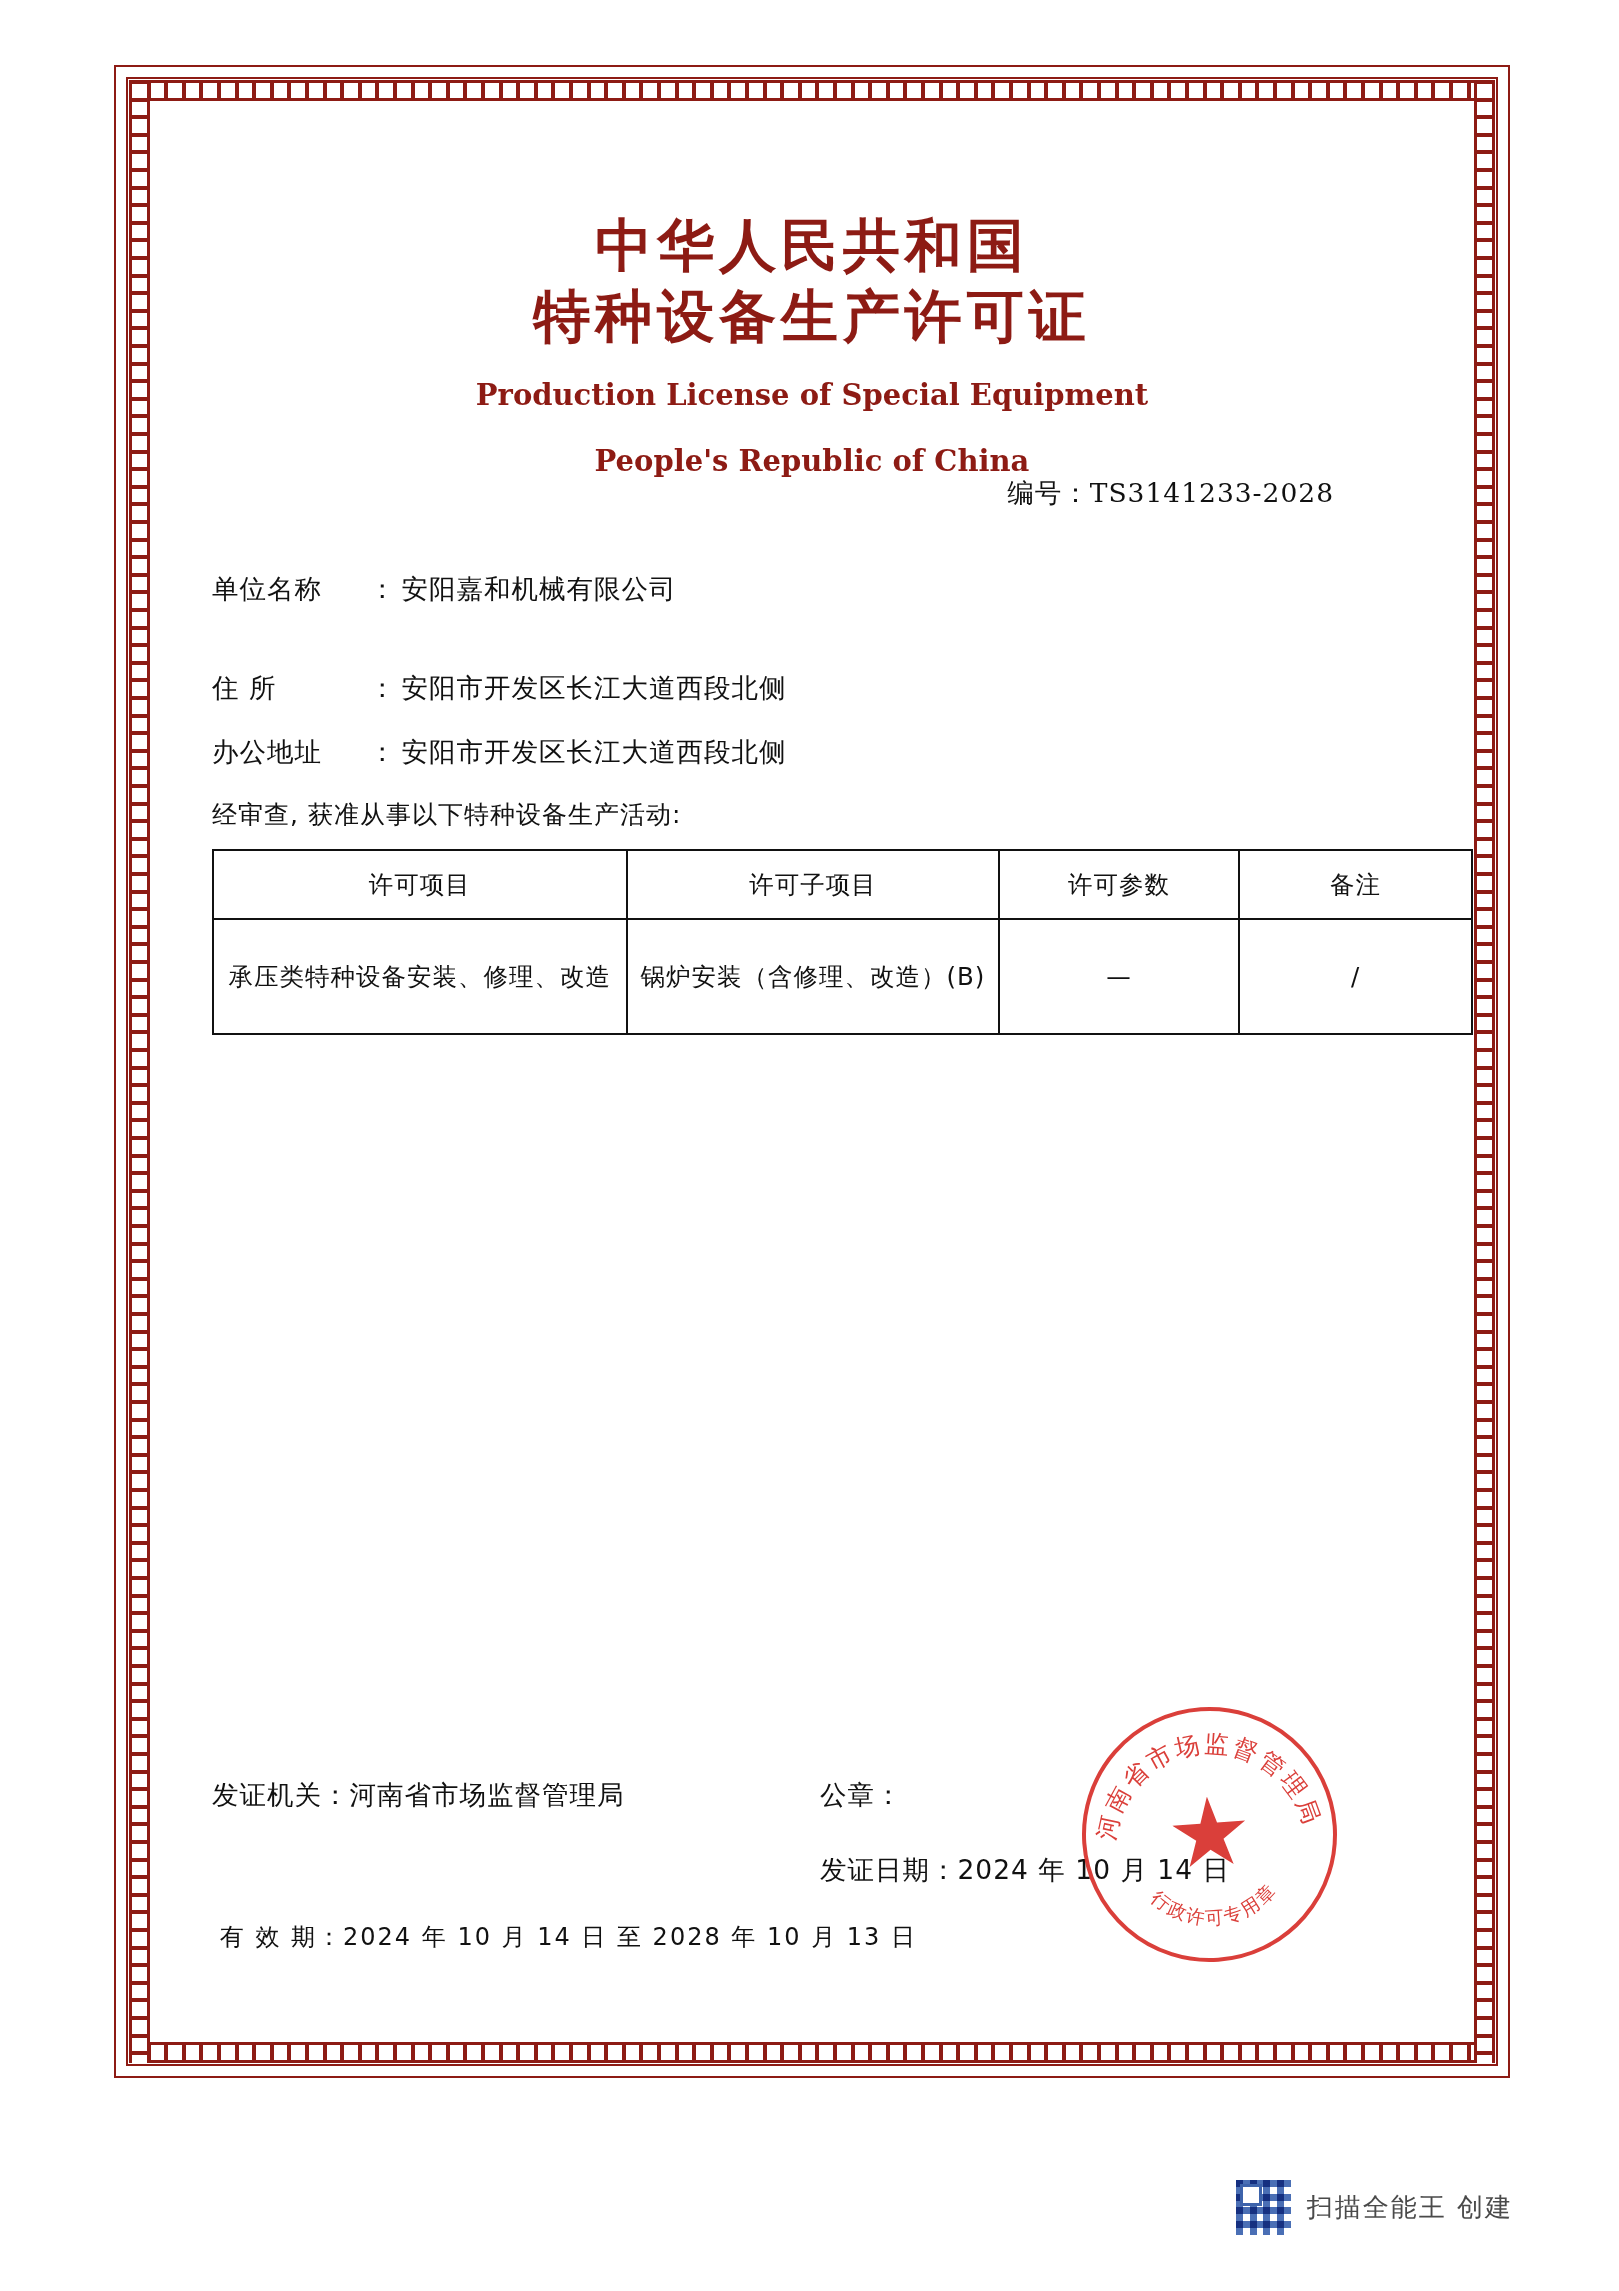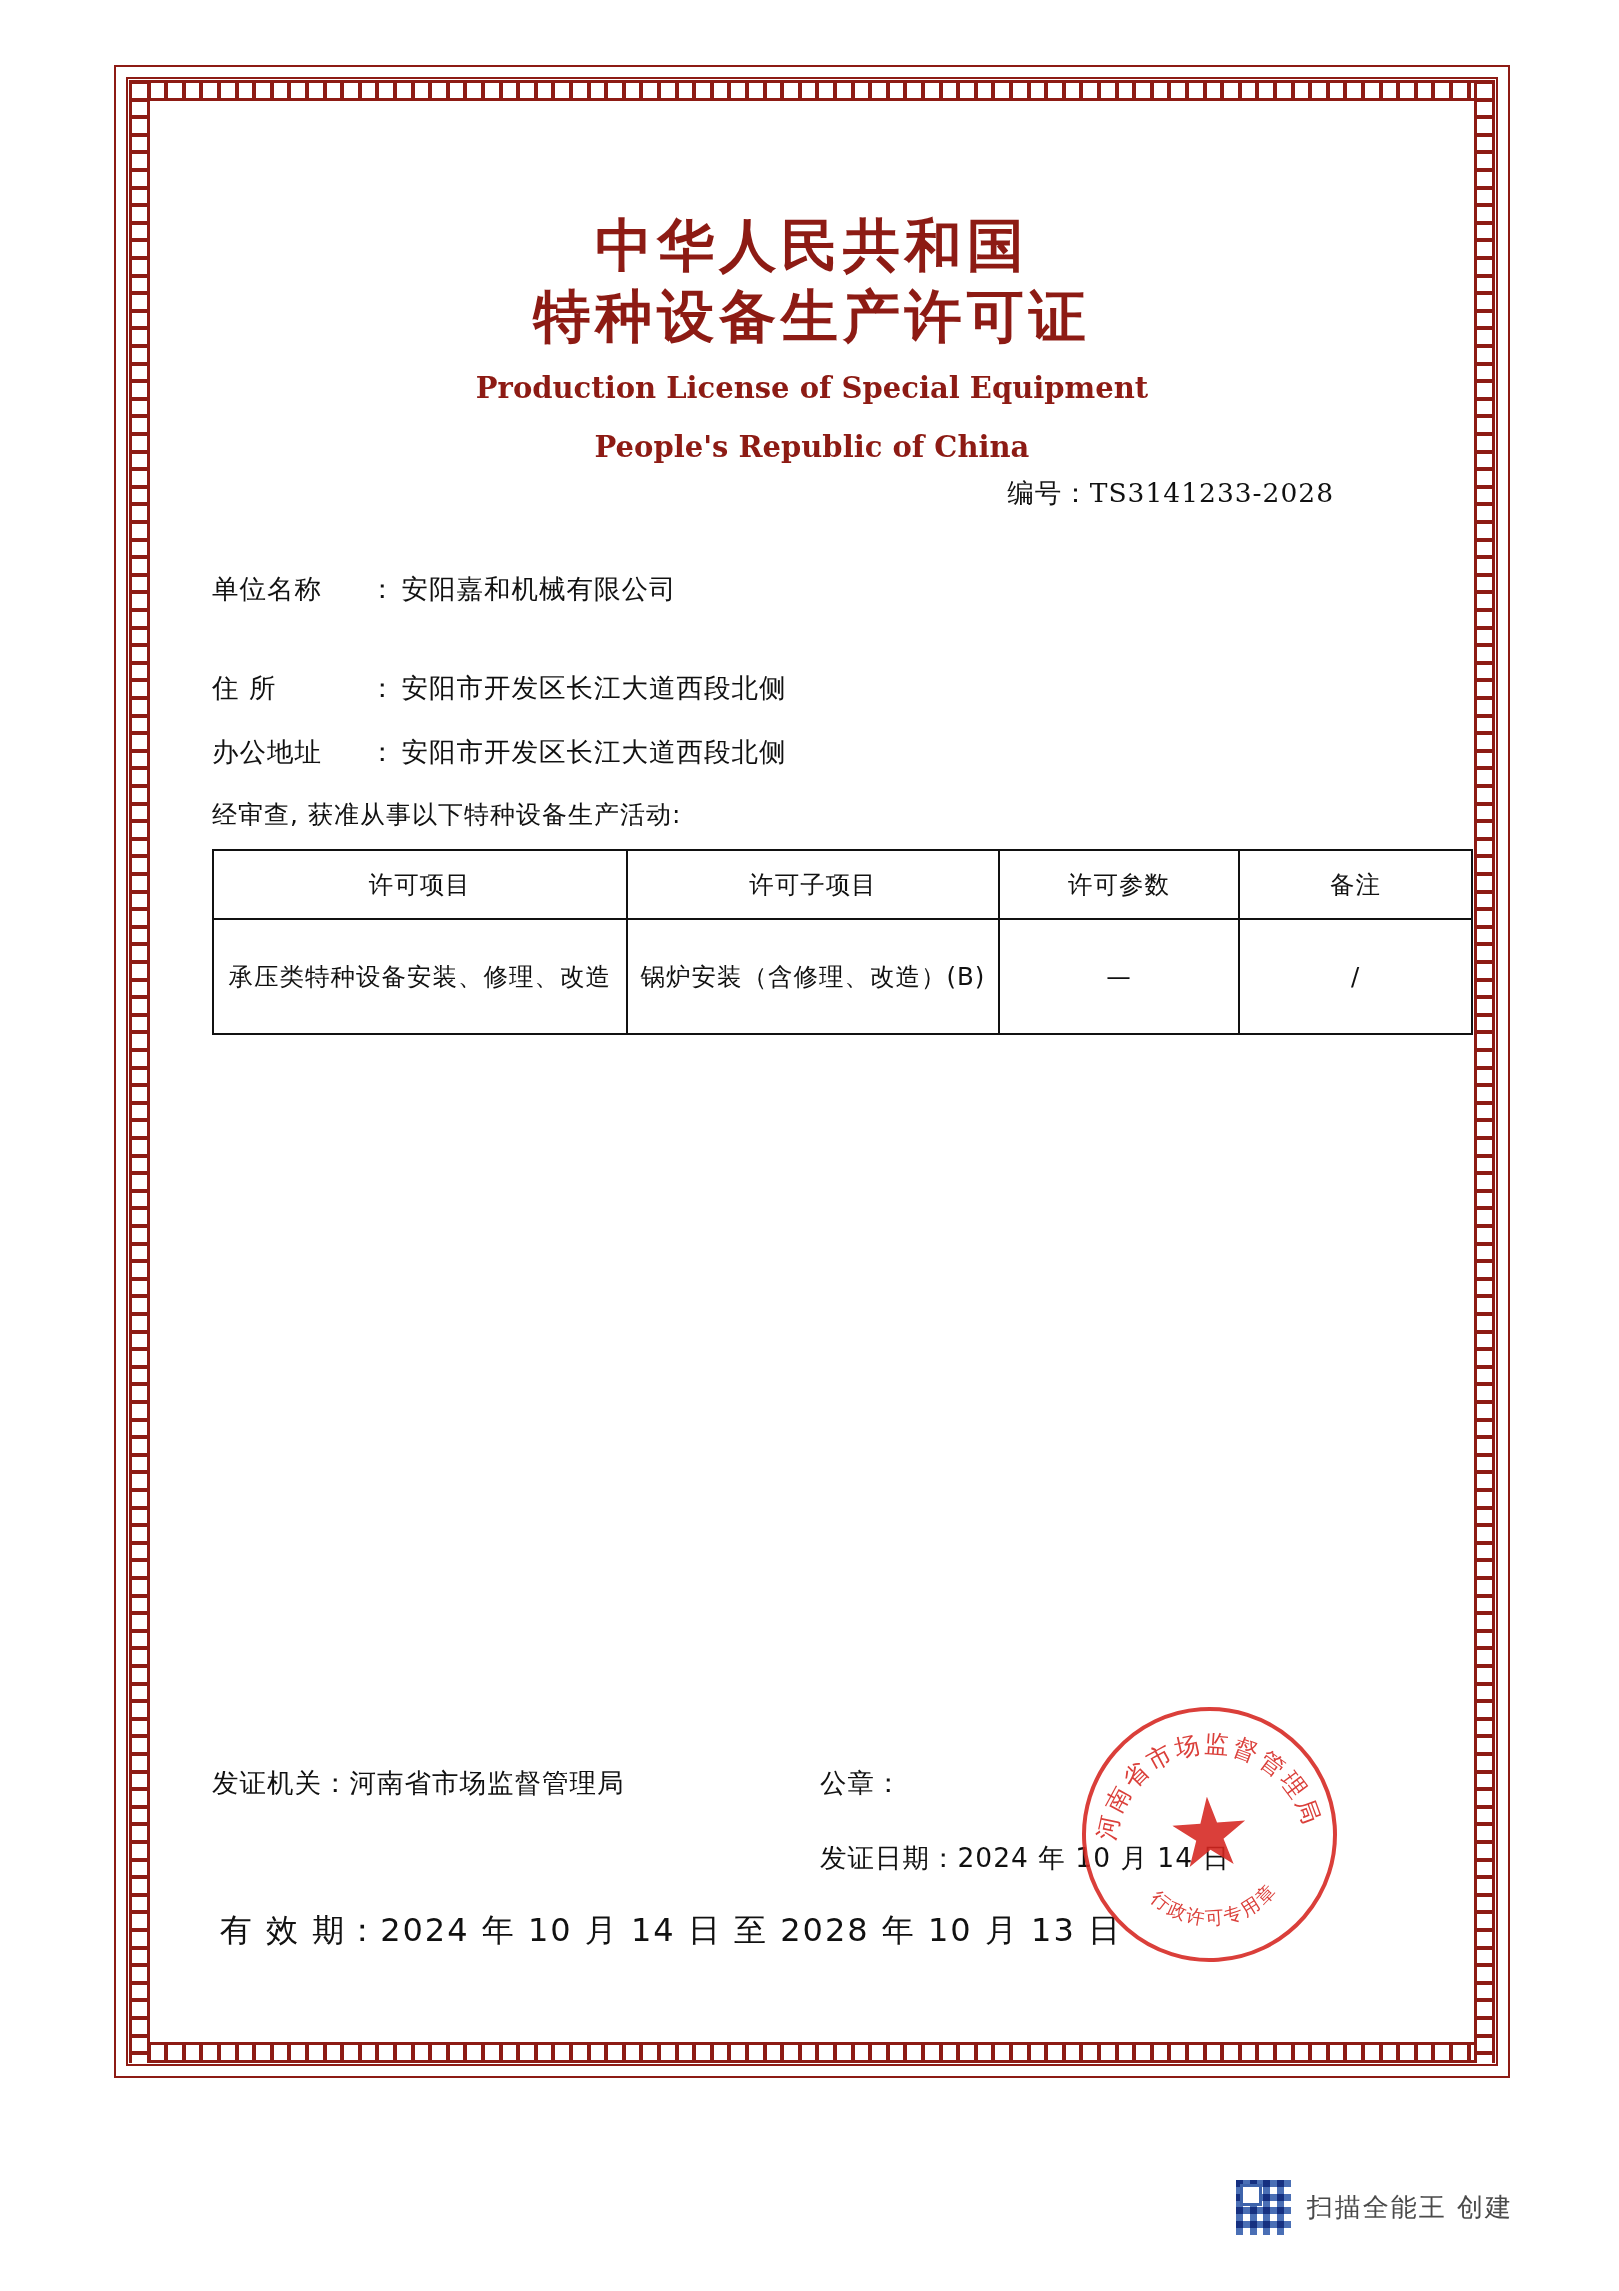--- a/index.html
+++ b/index.html
@@ -90,21 +90,21 @@
     line-height: 71px;
     letter-spacing: 4.9px;
     color: #8d1b14;
   }
   .title-en {
     font-family: "DejaVu Serif", "Liberation Serif", serif;
     font-weight: bold;
     font-size: 29px;
     line-height: 45px;
     color: #8d1b14;
-    margin-top: 14px;
+    margin-top: 21px;
   }
 
   
   .serial-row {
     position: absolute;
     right: 129px;
     top: 363px;
     font-size: 26.5px;
     color: #111111;
     letter-spacing: 1px;
@@ -202,21 +202,21 @@
   .issue-authority { width: 608px; }
   .issue-seal-label { }
   .issue-date-line {
     font-size: 26.5px;
     color: #111111;
     letter-spacing: 1px;
     margin-left: 608px;
     margin-bottom: 33px;
   }
   .valid-line {
-    font-size: 32px;
+    font-size: 24px;
     color: #111111;
     letter-spacing: 2px;
     padding-left: 7.8px;
   }
 
   
   .seal {
     position: absolute;
     left: 921px;
     bottom: 69px;

